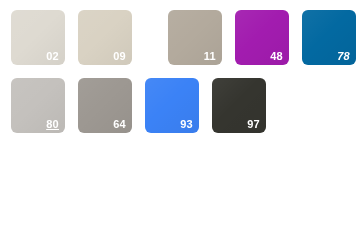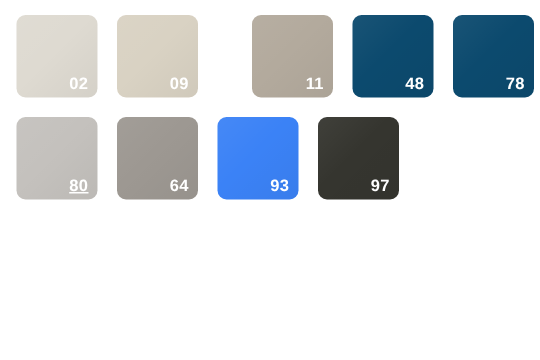--- a/index.html
+++ b/index.html
@@ -73,24 +73,24 @@
   <div class="swatch-row">
     <div class="swatch" style="background-color: rgb(222, 218, 209);">
       <span class="swatch-label" style="color: rgb(255, 255, 255);">02</span>
     </div>
     <div class="swatch" style="background-color: rgb(217, 210, 195);">
       <span class="swatch-label" style="color: rgb(255, 255, 255);">09</span>
     </div>
     <div class="swatch" style="background-color: rgb(179, 170, 157); margin-left: 23px;">
       <span class="swatch-label" style="color: rgb(255, 255, 255);">11</span>
     </div>
-    <div class="swatch" style="background-color: #0c4a6e;">
+    <div class="swatch" style="background-color: #a21caf;">
       <span class="swatch-label" style="color: rgb(255, 255, 255);">48</span>
     </div>
-    <div class="swatch" style="background-color: #0c4a6e;">
+    <div class="swatch" style="background-color: #0369a1; font-style: italic;">
       <span class="swatch-label" style="color: rgb(255, 255, 255);">78</span>
     </div>
   </div>
   <div class="swatch-row">
     <div class="swatch" style="background-color: rgb(196, 193, 189);">
       <span class="swatch-label" style="color: rgb(255, 255, 255); text-decoration: underline;">80</span>
     </div>
     <div class="swatch" style="background-color: rgb(157, 152, 146);">
       <span class="swatch-label" style="color: rgb(255, 255, 255);">64</span>
     </div>

